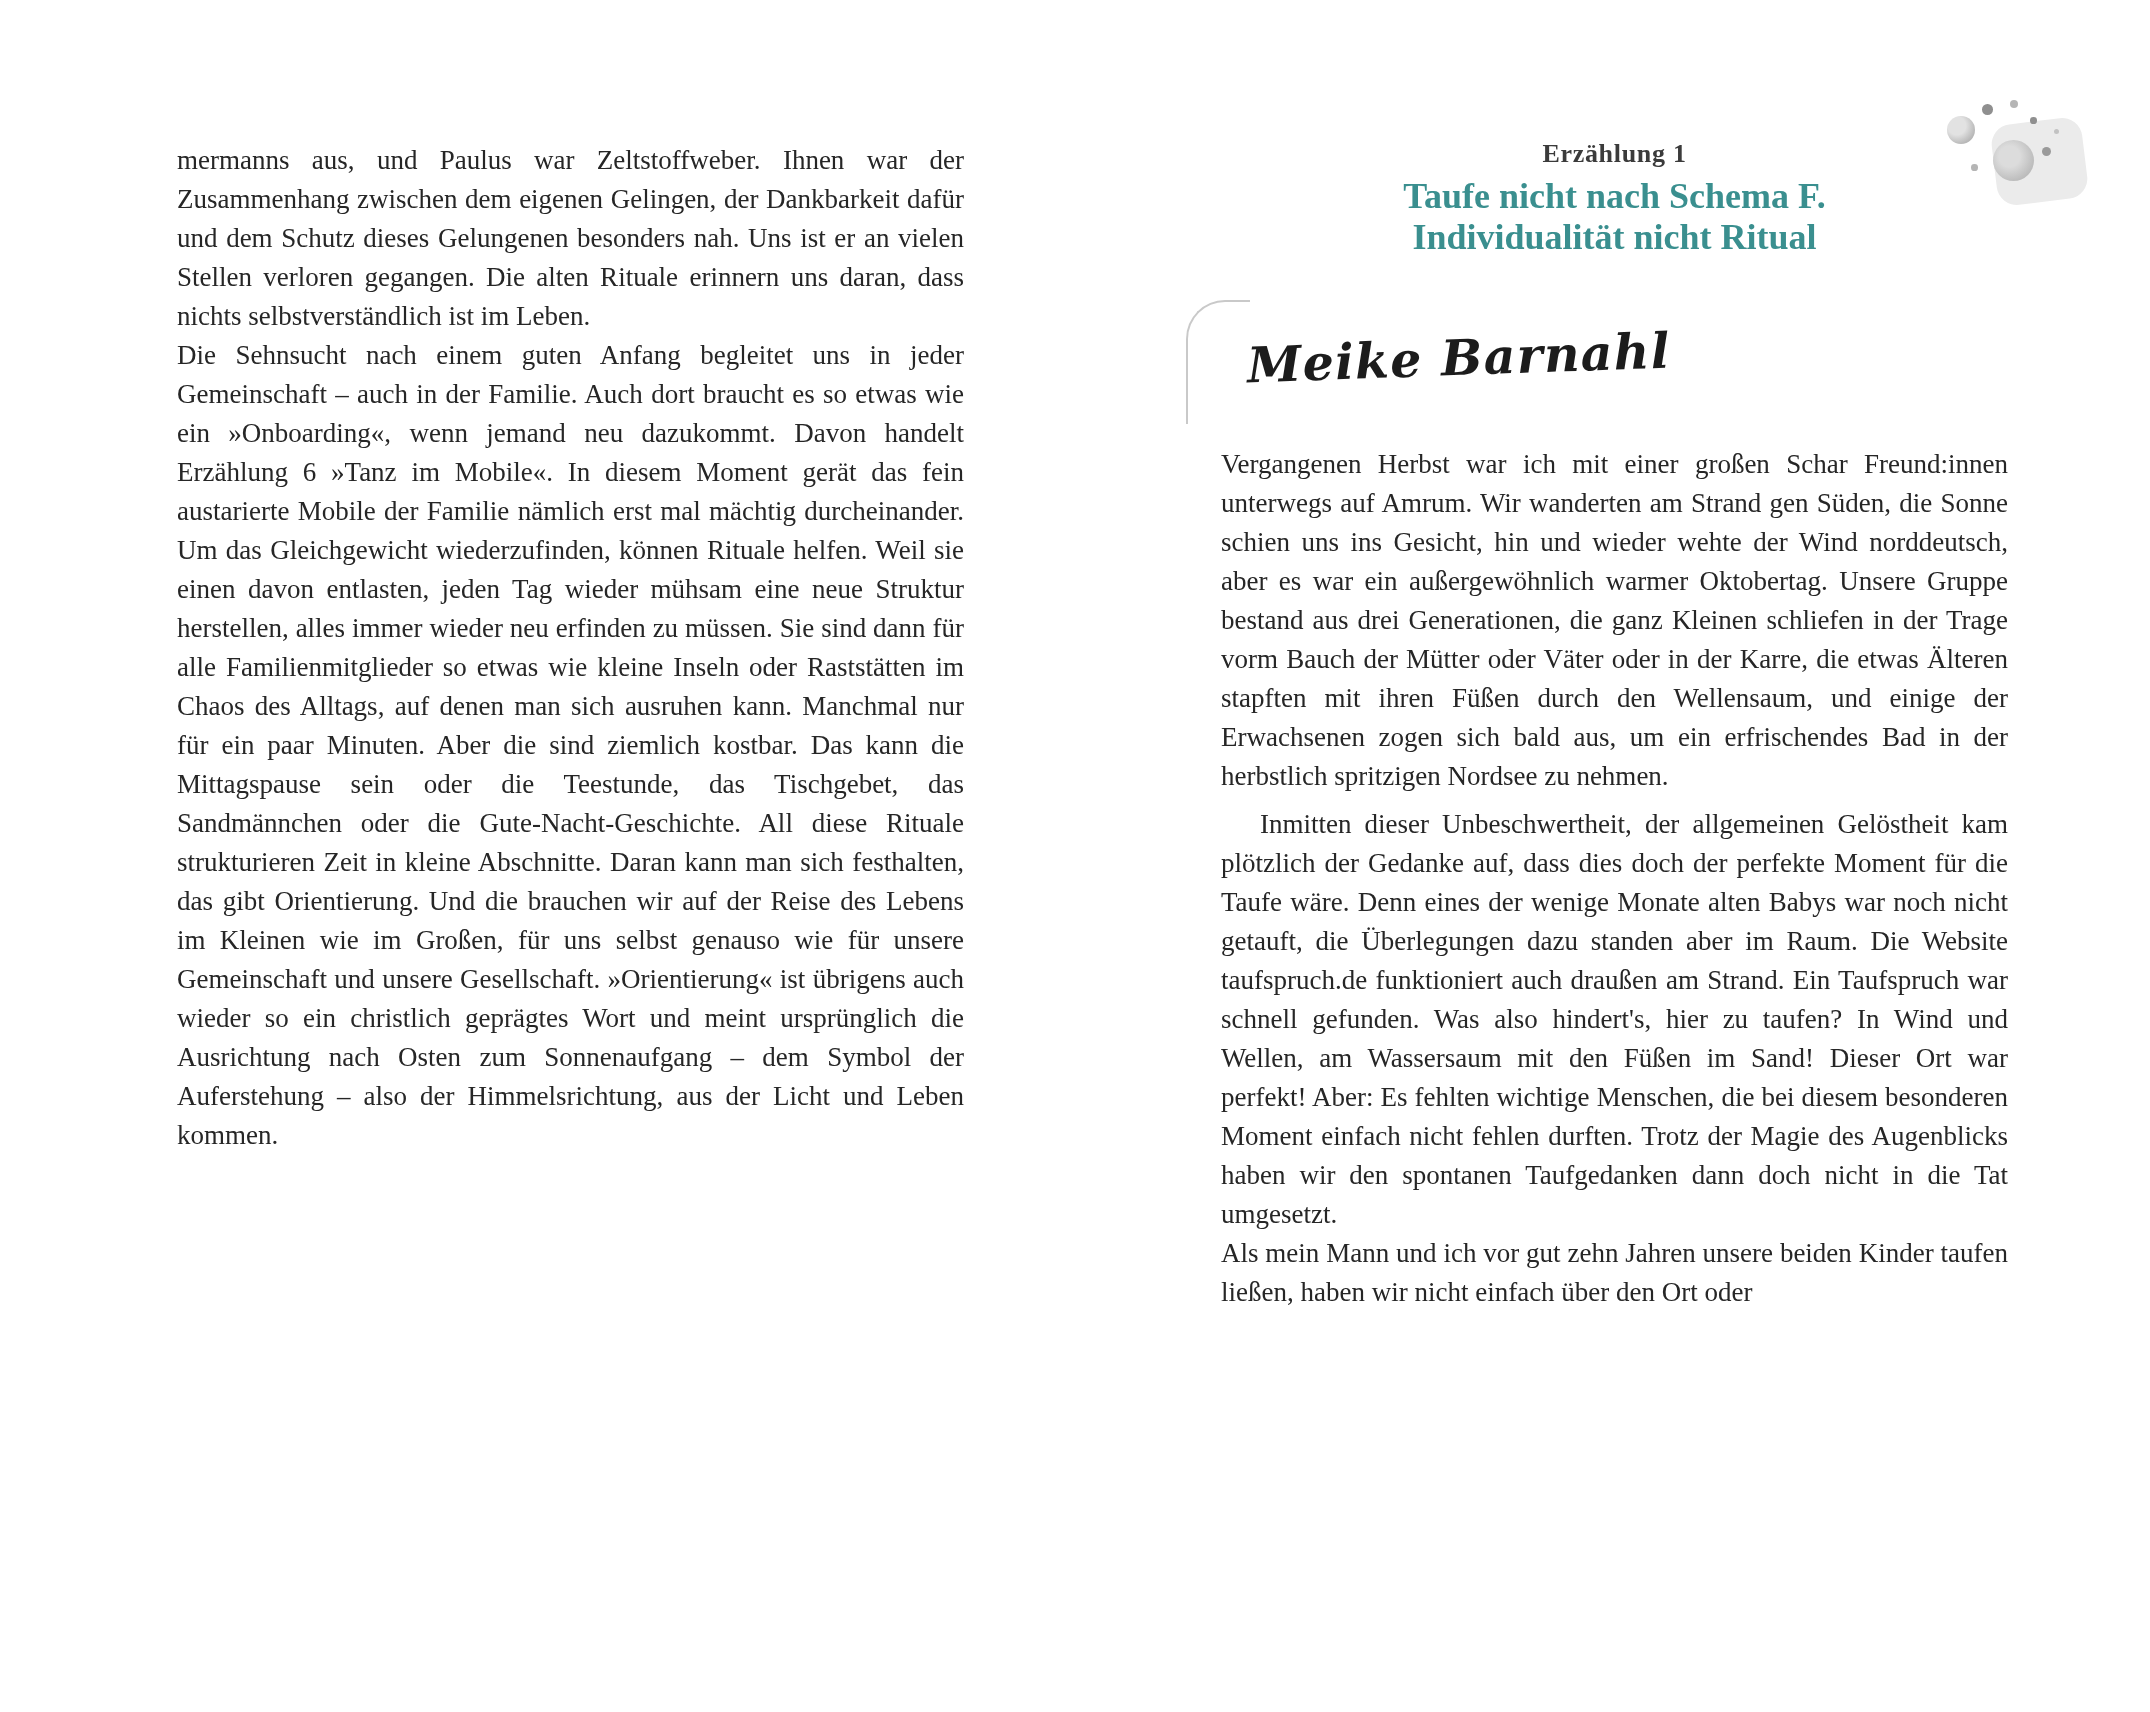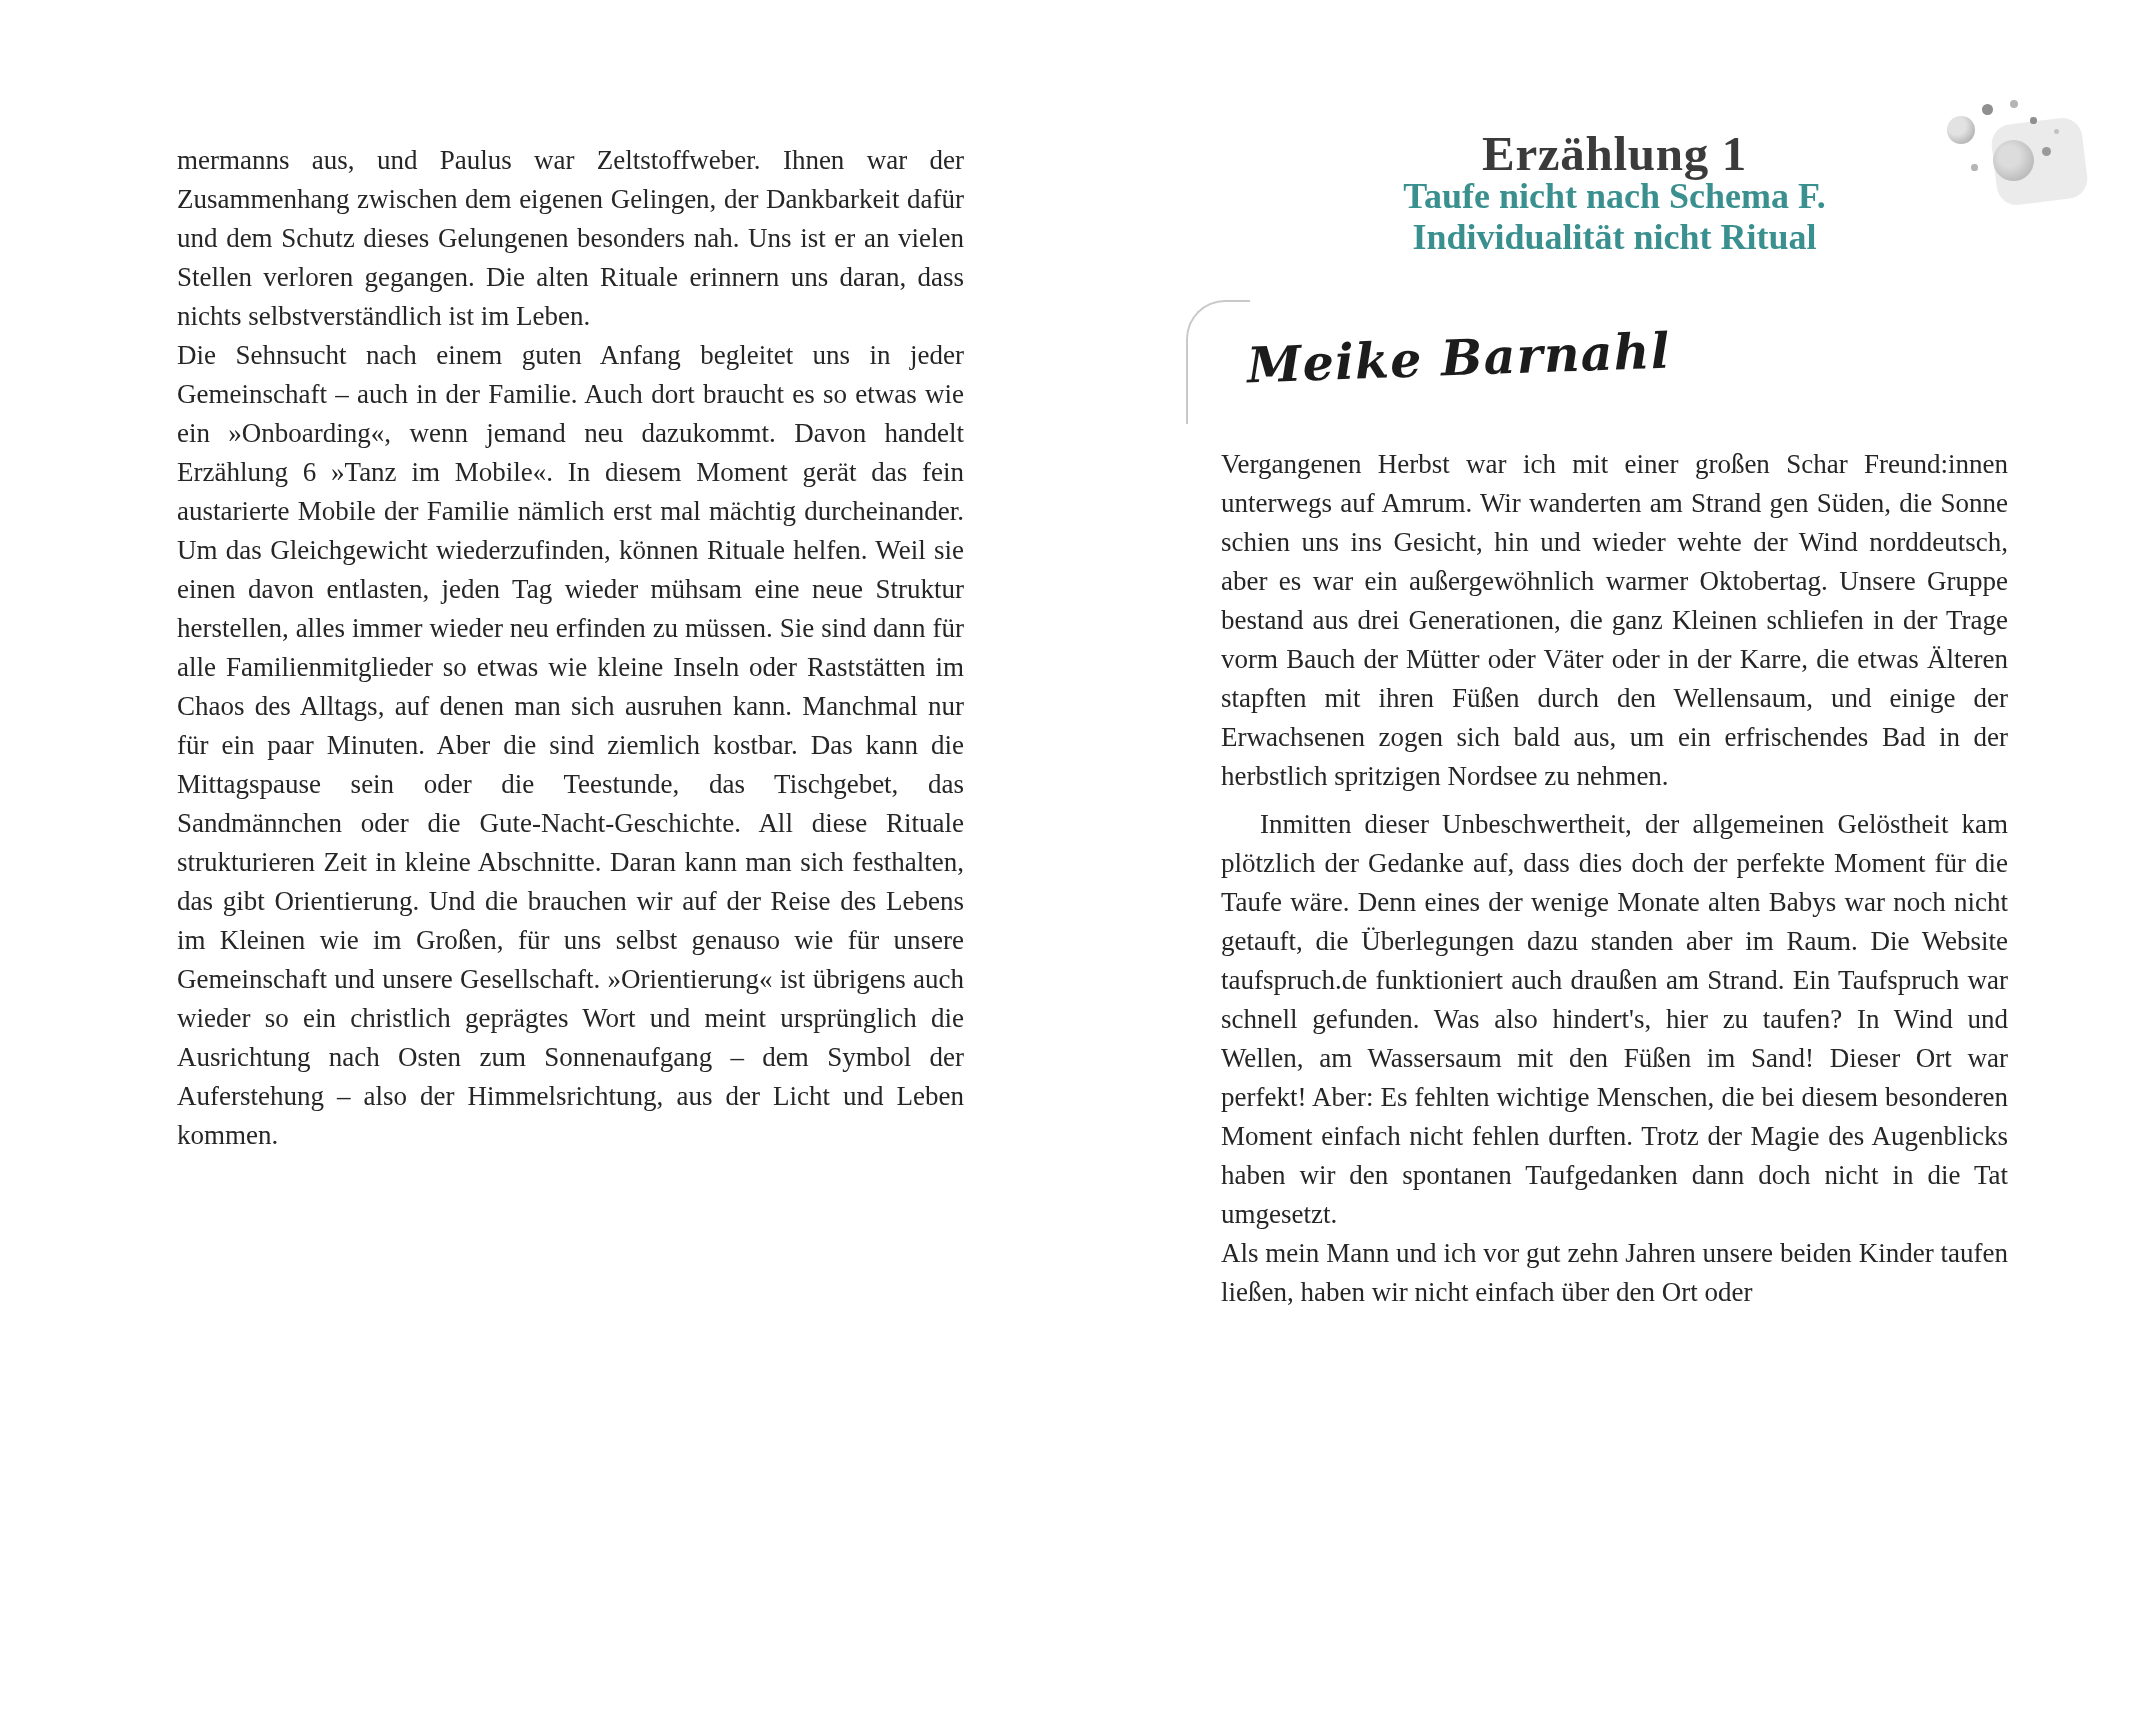--- a/index.html
+++ b/index.html
@@ -38,21 +38,21 @@
   
   #chapter-heading{
     position:absolute;
     left:1221px;
     top:132px;
     width:787px;
     text-align:center;
     font-weight:bold;
   }
   #chapter-heading .h-line1{
-    font-size:49px;
+    font-size:26px;
     line-height:44px;
     color:var(--heading-primary);
     letter-spacing:0.7px;
   }
   #chapter-heading .h-line2,
   #chapter-heading .h-line3{
     font-size:36px;
     line-height:41px;
     color:var(--heading-accent);
   }

